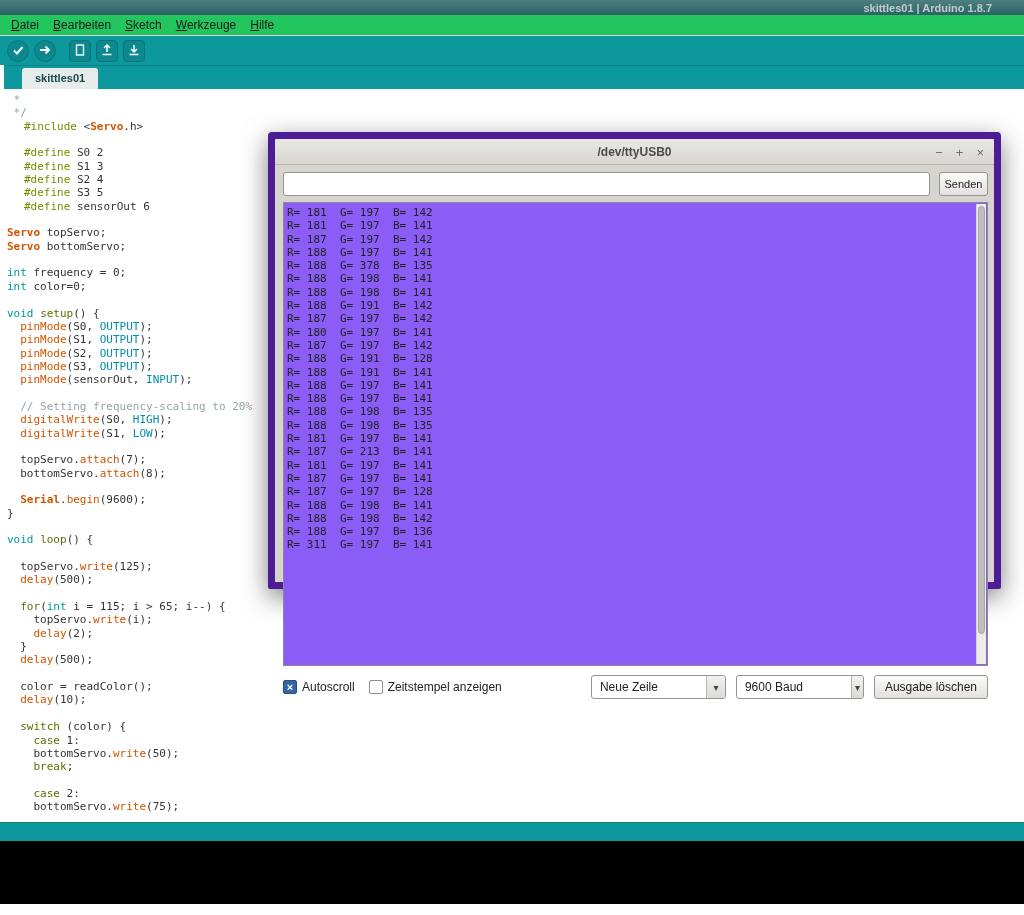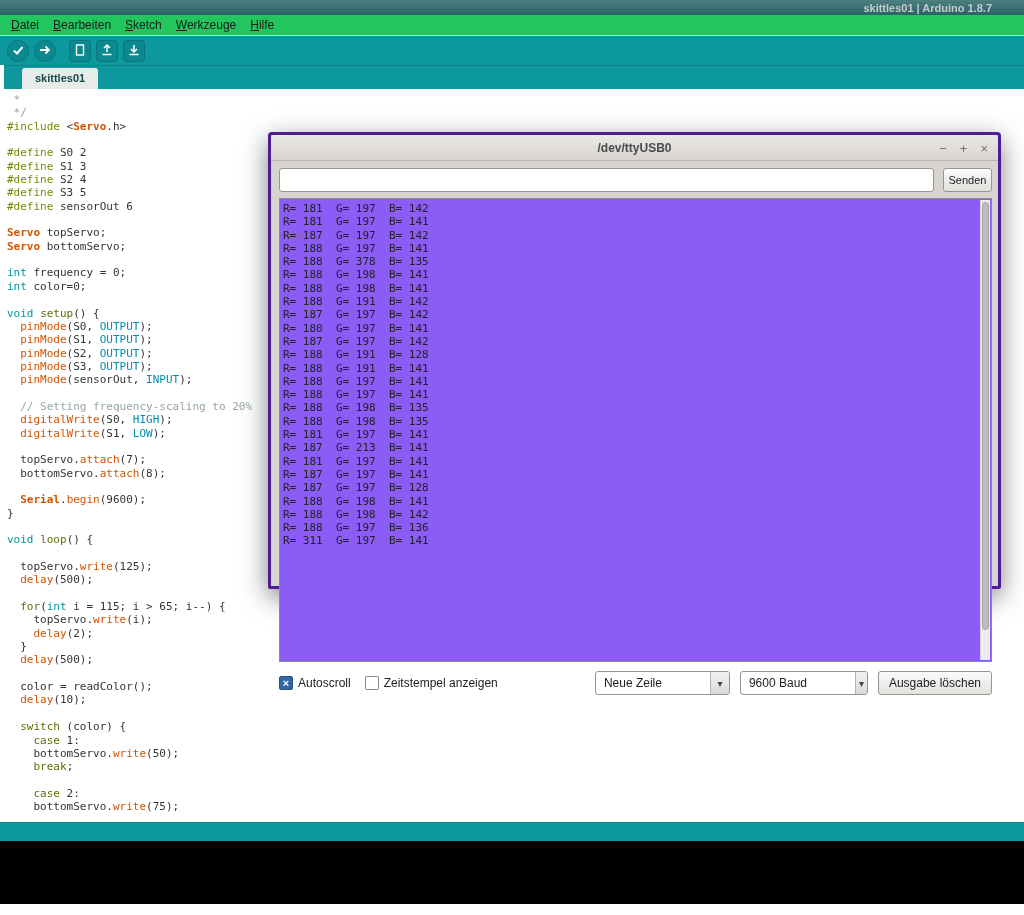--- a/index.html
+++ b/index.html
@@ -28,37 +28,37 @@
   .tabbar { position:absolute; top:65px; left:4px; width:1024px; height:24px;
     background:#0d989e; border-top:1px solid #0b8287; display:flex; align-items:flex-end; padding-left:18px; }
   .tab { background:#e7ebea; color:#16494b; font-size:11px; font-weight:bold;
     padding:4px 13px 3px 13px; border-radius:3px 3px 0 0; height:21px; }
 
   .editor { position:absolute; top:89px; left:0; width:1024px; height:733px;
     background:#ffffff; padding:4px 0 0 7px; overflow:hidden; }
   .code-line { font-family:"DejaVu Sans Mono",monospace; font-size:11px; line-height:13.35px;
     white-space:pre; color:#333; }
   .tok-c   { color:#95a5a6; }
-  .tok-pp  { color:#728E00; }
+  .tok-pp  { color:#728E00;margin-left:17px; }
   .tok-st  { color:#5E6D03; }
   .tok-ty  { color:#00979C; }
   .tok-fn  { color:#D35400; }
   .tok-cls { color:#D35400; font-weight:bold; }
   .tok-ct  { color:#008DB0; }
 
   .msgstrip { position:absolute; top:822px; left:0; width:1024px; height:19px;
     background:#0d989e; border-top:1px solid #0b8287; }
   .console { position:absolute; top:841px; left:0; width:1024px; height:63px; background:#000; }
   .footer { position:absolute; top:952px; left:0; width:1024px; height:11px;
     background:#0d989e; display:flex; align-items:center; padding-left:6px; }
   .lineno { font-family:"DejaVu Sans Mono",monospace; font-size:10px; color:#f0a33a; line-height:10px; }
 
   
   .serial-window { position:absolute; left:268px; top:132px; width:733px; height:457px;
-    background:#d7d3cf; border:3px solid #4c1d95; border-radius:4px 4px 2px 2px;
+    background:#d7d3cf; border:7px solid #4c1d95; border-radius:4px 4px 2px 2px;
     box-shadow:0 8px 26px rgba(0,0,0,.5); z-index:10; }
   .sm-titlebar { height:26px; background:linear-gradient(#eae8e6,#d8d5d1);
     border-bottom:1px solid #bab6b2; border-radius:4px 4px 0 0;
     display:flex; align-items:center; position:relative; }
   .sm-title { flex:1; text-align:center; font-size:12px; font-weight:bold; color:#4b4b4b; }
   .sm-controls { position:absolute; right:10px; top:0; height:26px; display:flex; align-items:center; gap:13px; }
   .sm-ctl { font-size:13px; color:#6e6e6e; line-height:13px; cursor:default; }
 
   .sm-inputrow { display:flex; gap:9px; padding:7px 6px 3px 8px; }
   .sm-input { flex:1; height:24px; border:1px solid #979491; border-radius:3px;

